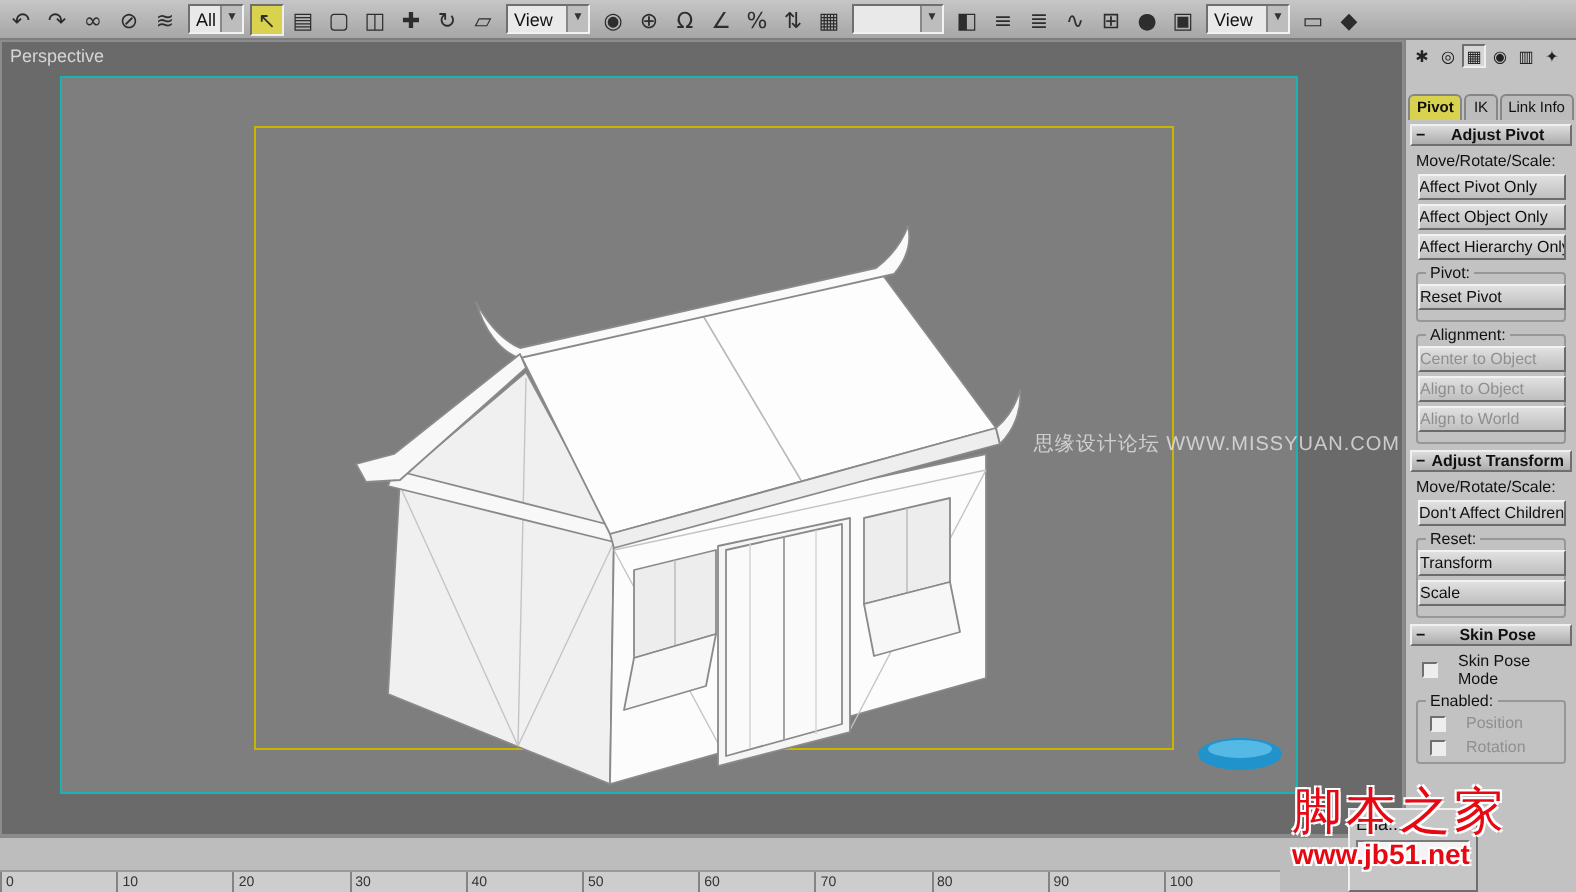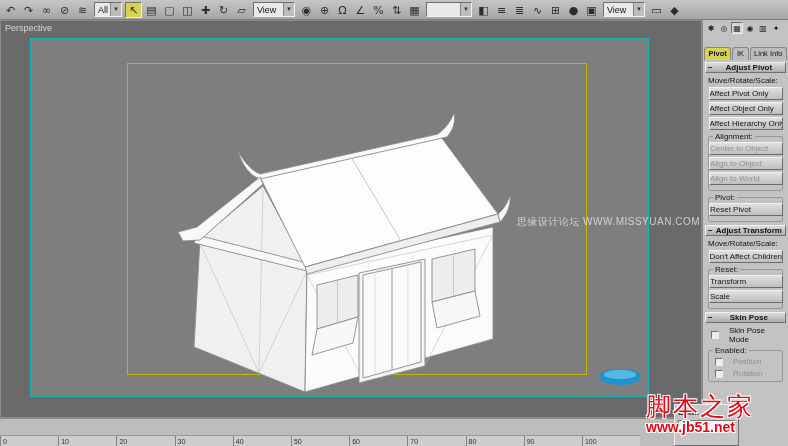--- a/index.html
+++ b/index.html
@@ -215,28 +215,28 @@
     <div class="rollout">
       <div class="rollout-head">
         <span class="rh-minus">−</span>
         <span class="rh-title">Adjust Pivot</span>
       </div>
       <div class="grp-label">Move/Rotate/Scale:</div>
       <div class="pbtn">Affect Pivot Only</div>
       <div class="pbtn">Affect Object Only</div>
       <div class="pbtn">Affect Hierarchy Only</div>
       <div class="groupbox">
+        <span class="gb-label">Pivot:</span>
+        <div class="pbtn">Reset Pivot</div>
+      </div>
+      <div class="groupbox">
         <span class="gb-label">Alignment:</span>
         <div class="pbtn disabled">Center to Object</div>
         <div class="pbtn disabled">Align to Object</div>
         <div class="pbtn disabled">Align to World</div>
-      </div>
-      <div class="groupbox">
-        <span class="gb-label">Pivot:</span>
-        <div class="pbtn">Reset Pivot</div>
       </div>
     </div>
 
     <div class="rollout">
       <div class="rollout-head">
         <span class="rh-minus">−</span>
         <span class="rh-title">Adjust Transform</span>
       </div>
       <div class="grp-label">Move/Rotate/Scale:</div>
       <div class="pbtn">Don't Affect Children</div>

